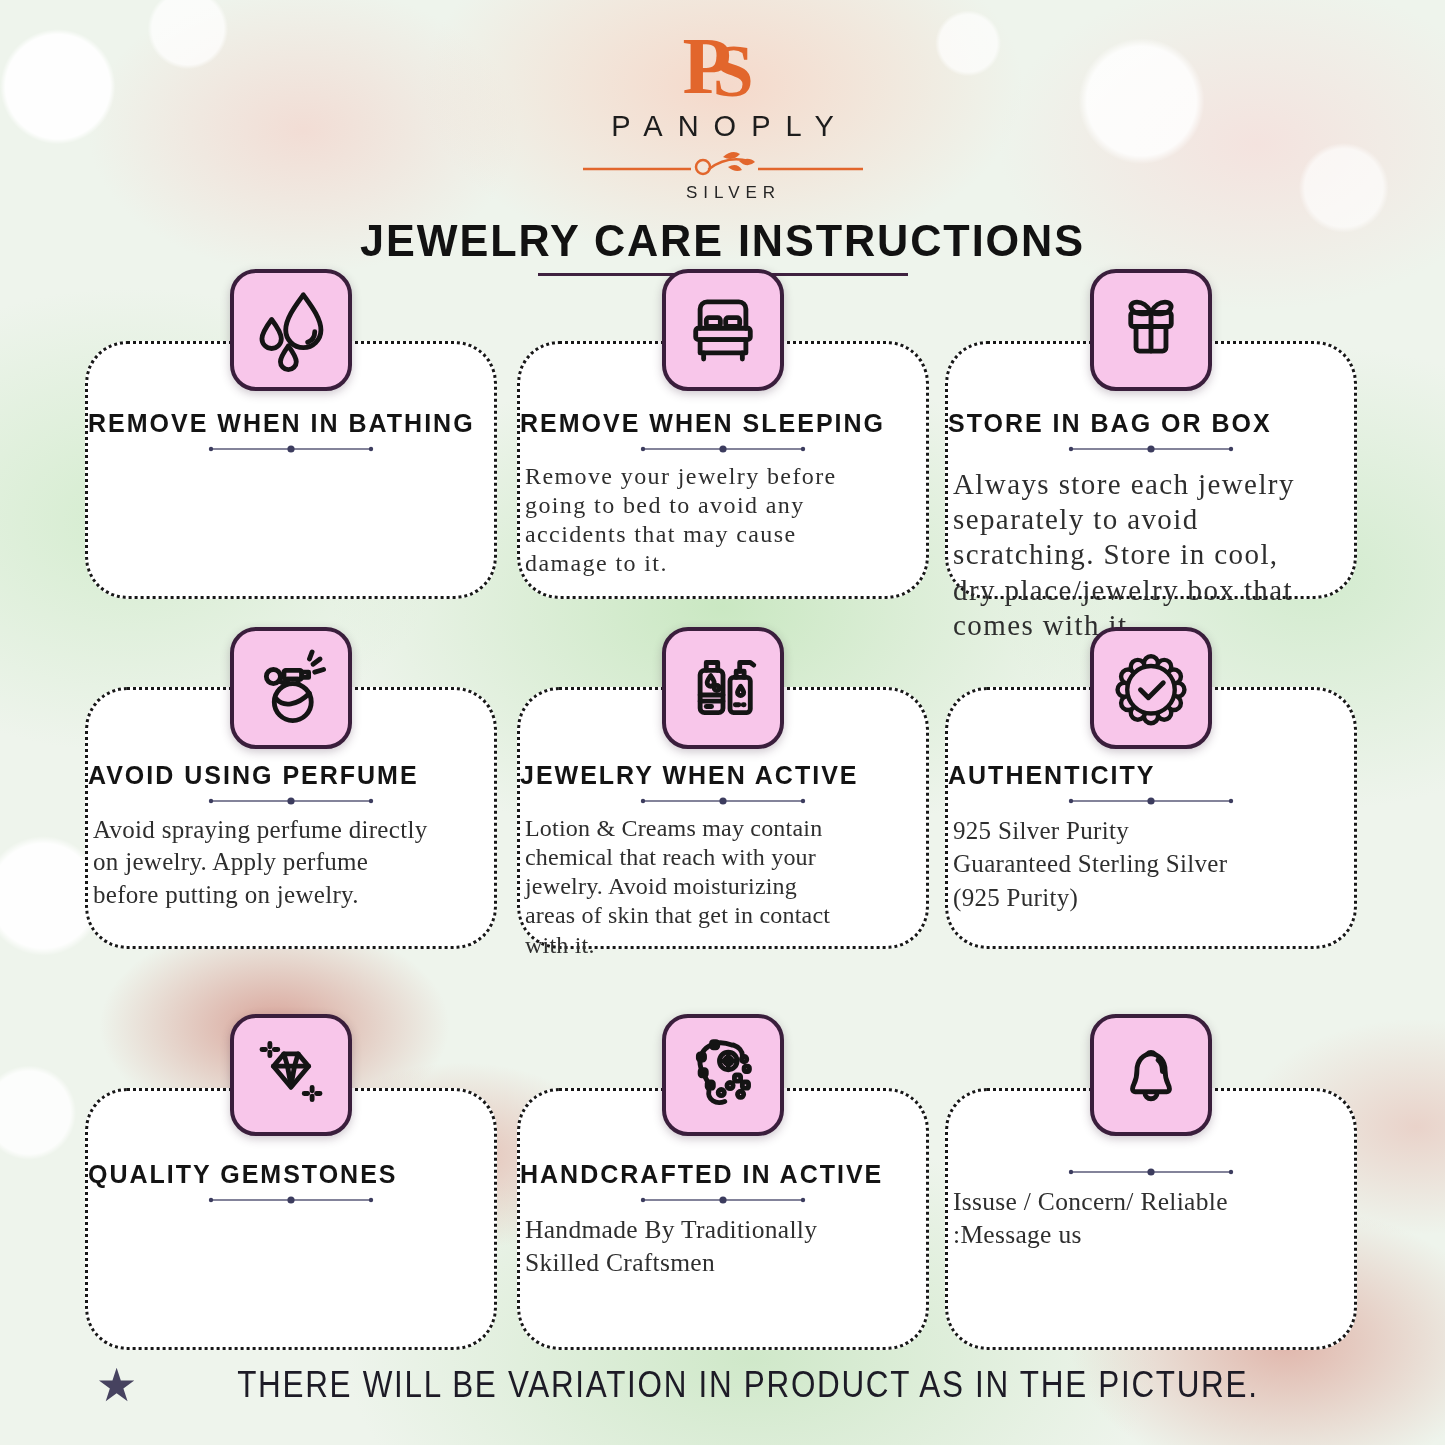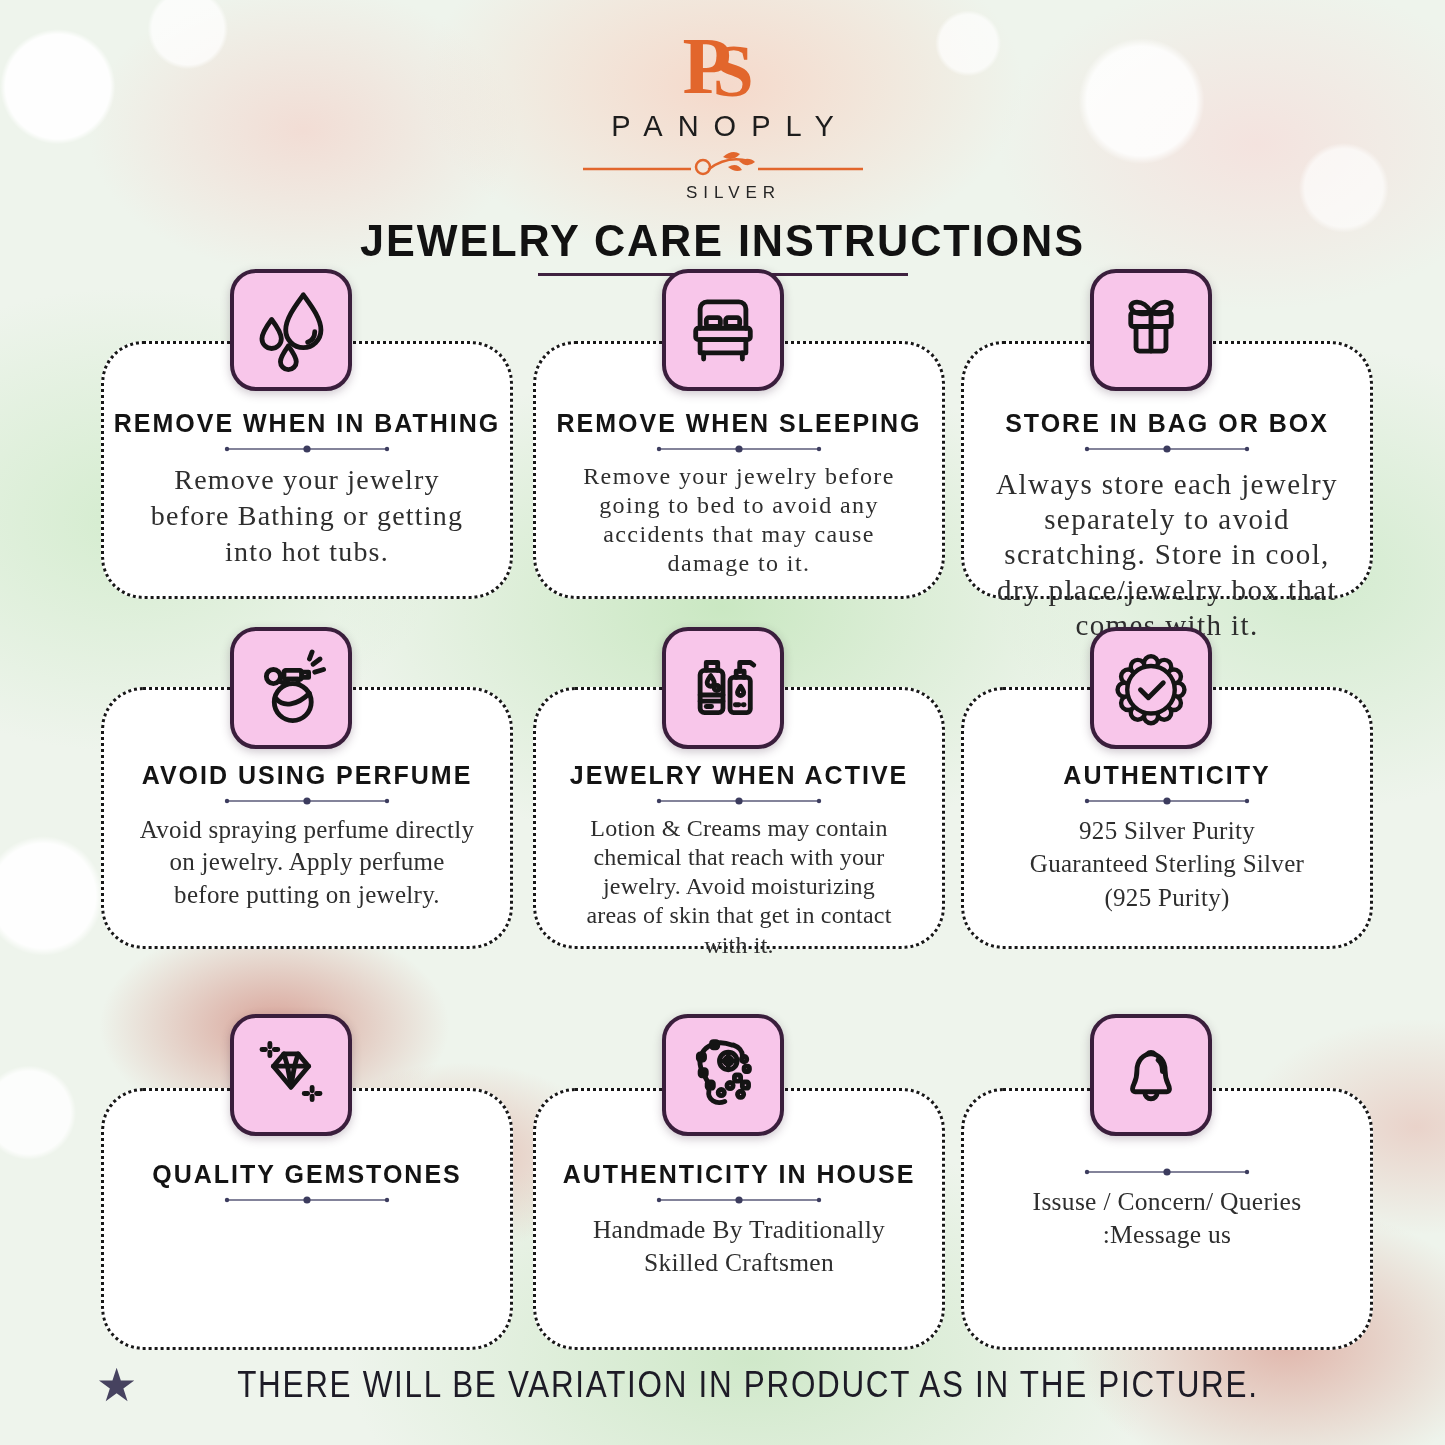--- a/index.html
+++ b/index.html
@@ -52,23 +52,23 @@
   .r1{top:269px;} .r2{top:627px;} .r3{top:1014px;}
   .tile{
     position:absolute;left:50%;transform:translateX(-50%);top:0;
     width:122px;height:122px;background:#F8C6EA;
     border:4px solid #3A1E3C;border-radius:26px;
     box-sizing:border-box;display:flex;align-items:center;justify-content:center;
     box-shadow:0 3px 10px rgba(58,30,60,.25);
     z-index:2;
   }
   .card{
-    position:absolute;left:16px;width:412px;background:#ffffff;
+    position:absolute;left:0;width:412px;background:#ffffff;
     border:3px dotted #171717;border-radius:42px;box-sizing:border-box;
-    text-align:center;z-index:1;
+    text-align:left;z-index:1;
   }
   .r1 .card{top:72px;height:258px;padding-top:66px;}
   .r2 .card{top:60px;height:262px;padding-top:72px;}
   .r3 .card{top:74px;height:262px;padding-top:70px;}
   .card-title{font-size:25px;font-weight:bold;letter-spacing:2px;color:#141414;white-space:nowrap;line-height:1.1;}
   .heading-divider{display:block;margin:4px auto 6px auto;}
   .card-body{
     font-family:"Liberation Serif", serif;color:#2e2e2e;
     white-space:pre-line;line-height:1.22;margin:4px auto 0 auto;max-width:396px;
   }
@@ -131,23 +131,20 @@
       </svg>
     </div>
     <div class="card">
       <div class="card-title">REMOVE WHEN IN BATHING</div>
       <svg class="heading-divider" width="170" height="14" viewBox="0 0 170 14">
         <line x1="6" y1="7" x2="164" y2="7" stroke="#5a5a78" stroke-width="1.6"></line>
         <circle cx="5" cy="7" r="2.2" fill="#3c3c5e"></circle>
           <circle cx="165" cy="7" r="2.2" fill="#3c3c5e"></circle>
           <circle cx="85" cy="7" r="3.6" fill="#3c3c5e"></circle>
       </svg>
-      <div class="card-body b0">Remove your jewelry
-before Bathing or getting
-into hot tubs.</div>
     </div>
   </div>
 
   <div class="cell c2 r1">
     <div class="tile">
       <svg viewBox="0 0 100 100">
         <path class="ic" d="M24 48 v-22 a8 8 0 0 1 8 -8 h36 a8 8 0 0 1 8 8 v22"></path>
         <rect class="ic" x="31" y="36" width="16" height="10" rx="3"></rect>
         <rect class="ic" x="53" y="36" width="16" height="10" rx="3"></rect>
         <rect class="ic" x="19" y="48" width="62" height="13" rx="3"></rect>
@@ -327,21 +324,21 @@
         <circle class="ic" cx="48" cy="70" r="3.5"></circle>
         <circle class="ic" cx="58" cy="62" r="3.5"></circle>
         <rect class="ic" x="63" y="50" width="7" height="7" rx="2"></rect>
         <rect class="ic" x="72" y="58" width="7" height="7" rx="2"></rect>
         <circle class="ic" cx="70" cy="72" r="3.5"></circle>
         <circle class="ic" cx="74" cy="32" r="3"></circle>
         <rect class="ic" x="74" y="40" width="6" height="6" rx="2"></rect>
       </svg>
     </div>
     <div class="card">
-      <div class="card-title">AUTHENTICITY IN HOUSE</div>
+      <div class="card-title">HANDCRAFTED IN ACTIVE</div>
       <svg class="heading-divider" width="170" height="14" viewBox="0 0 170 14">
         <line x1="6" y1="7" x2="164" y2="7" stroke="#5a5a78" stroke-width="1.6"></line>
         <circle cx="5" cy="7" r="2.2" fill="#3c3c5e"></circle>
           <circle cx="165" cy="7" r="2.2" fill="#3c3c5e"></circle>
           <circle cx="85" cy="7" r="3.6" fill="#3c3c5e"></circle>
       </svg>
       <div class="card-body b7">Handmade By Traditionally
 Skilled Craftsmen</div>
     </div>
   </div>
@@ -355,21 +352,21 @@
         <path class="ic" d="M58 33 c4 3 5 8 5 13"></path>
       </svg>
     </div>
     <div class="card">
       <svg class="heading-divider" width="170" height="14" viewBox="0 0 170 14">
         <line x1="6" y1="7" x2="164" y2="7" stroke="#5a5a78" stroke-width="1.6"></line>
         <circle cx="5" cy="7" r="2.2" fill="#3c3c5e"></circle>
           <circle cx="165" cy="7" r="2.2" fill="#3c3c5e"></circle>
           <circle cx="85" cy="7" r="3.6" fill="#3c3c5e"></circle>
       </svg>
-      <div class="card-body b8">Issuse / Concern/ Queries
+      <div class="card-body b8">Issuse / Concern/ Reliable
 :Message us</div>
     </div>
   </div>
 
   <div class="footer">
     <span class="footer-star">★</span>
     <span class="footer-text">THERE WILL BE VARIATION IN PRODUCT AS IN THE PICTURE.</span>
   </div>
 
 </div>

